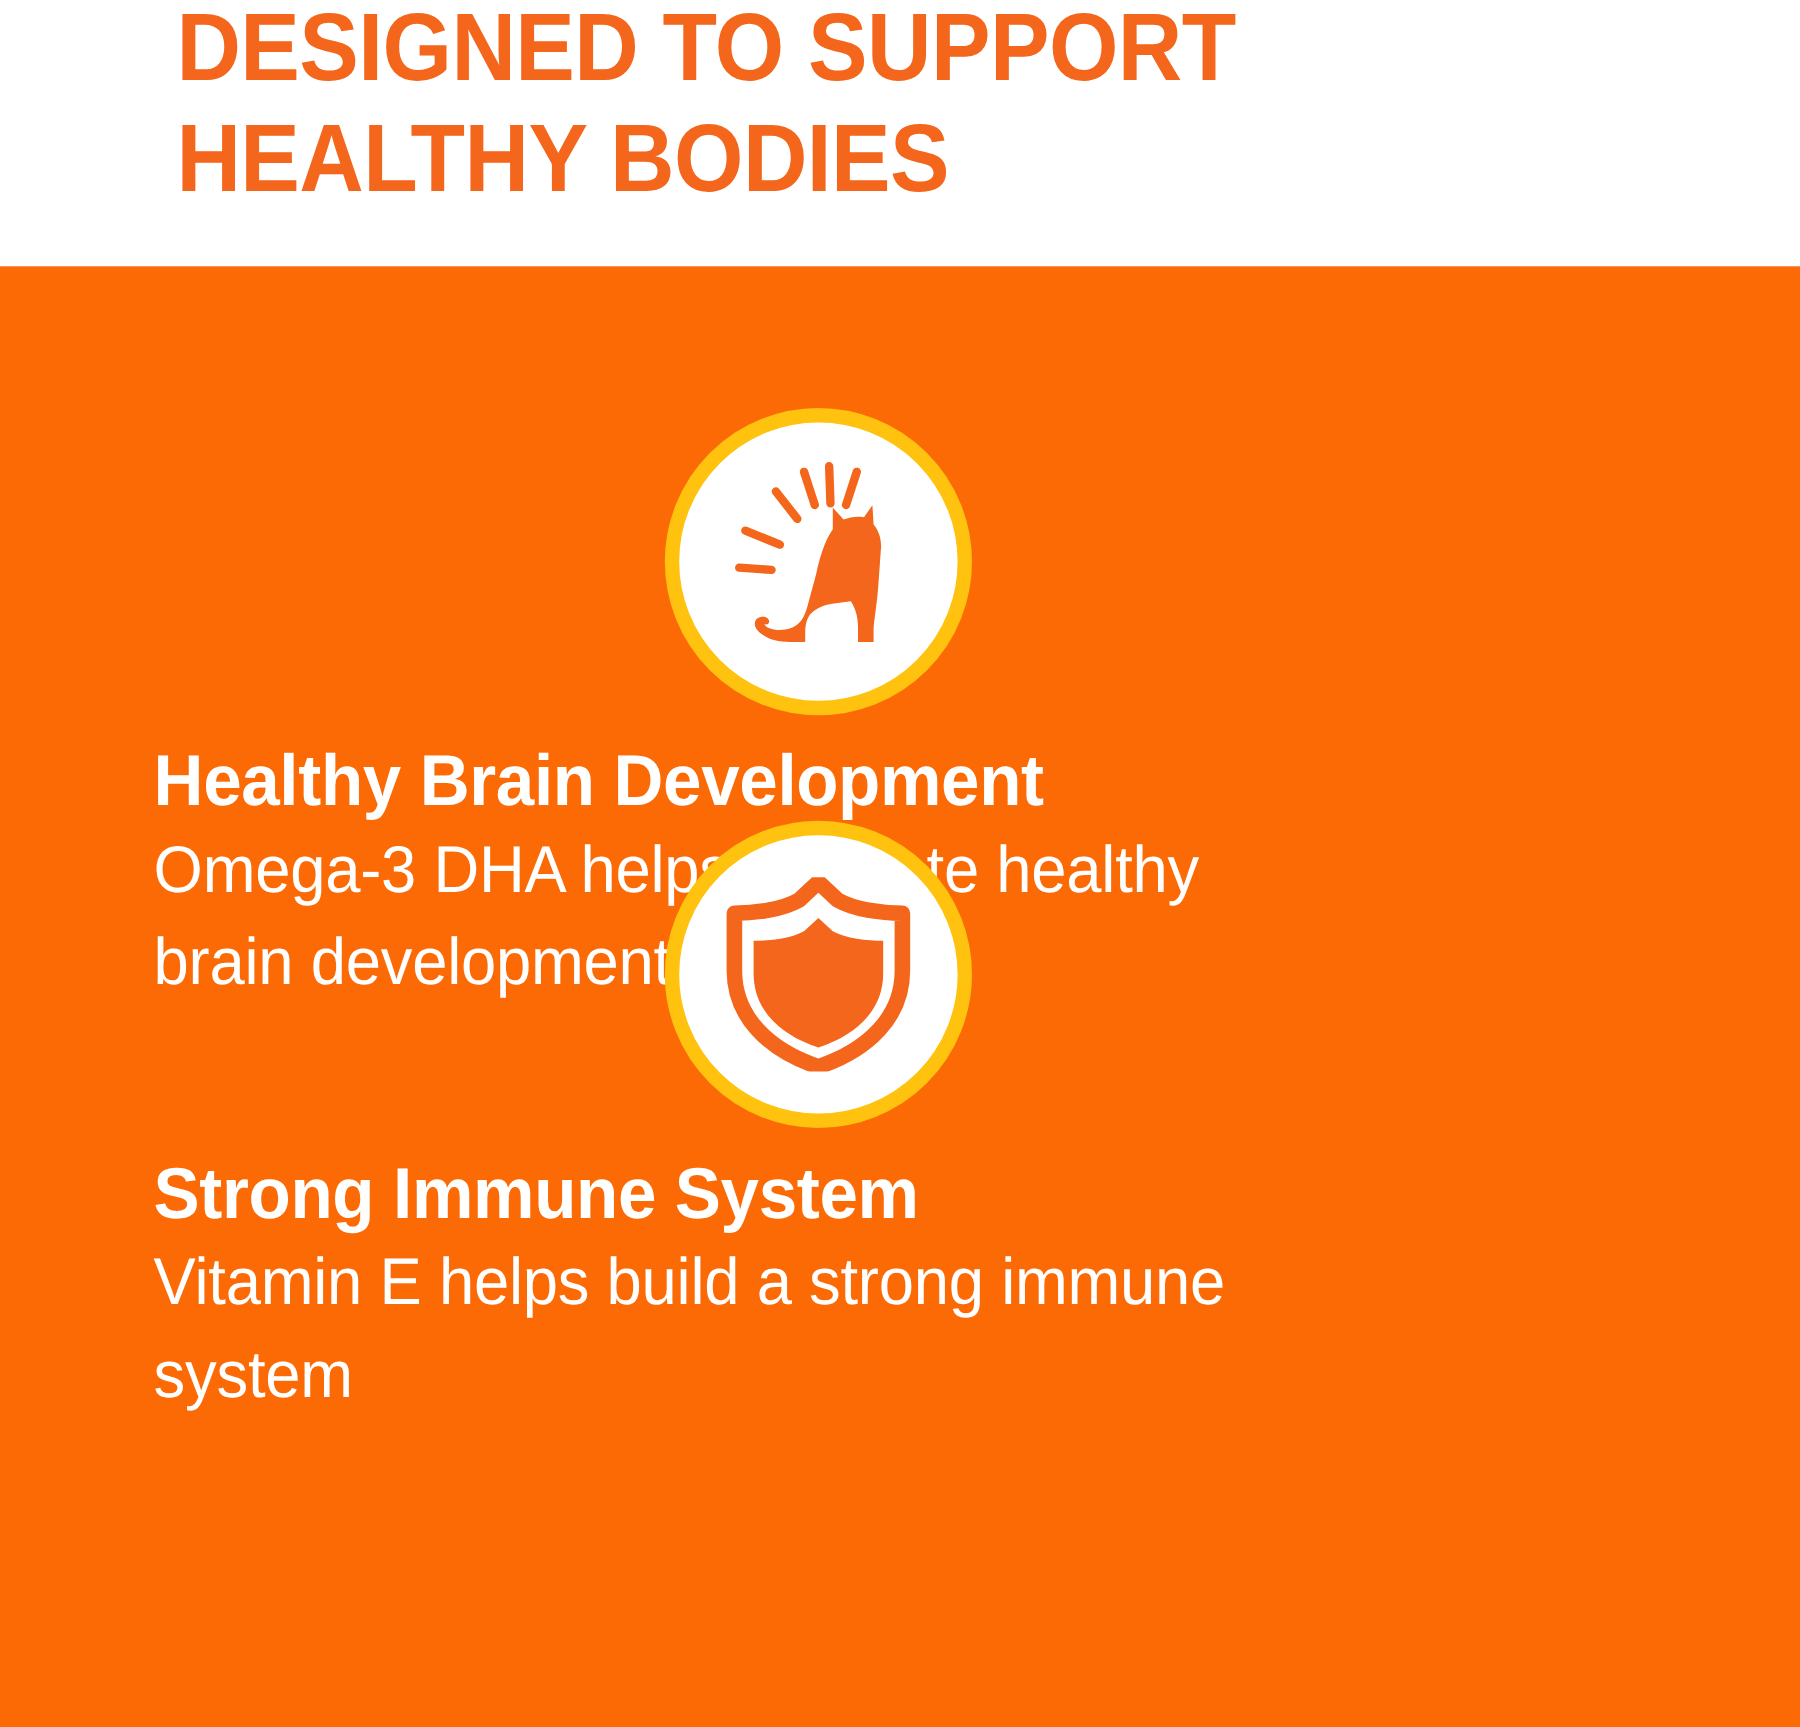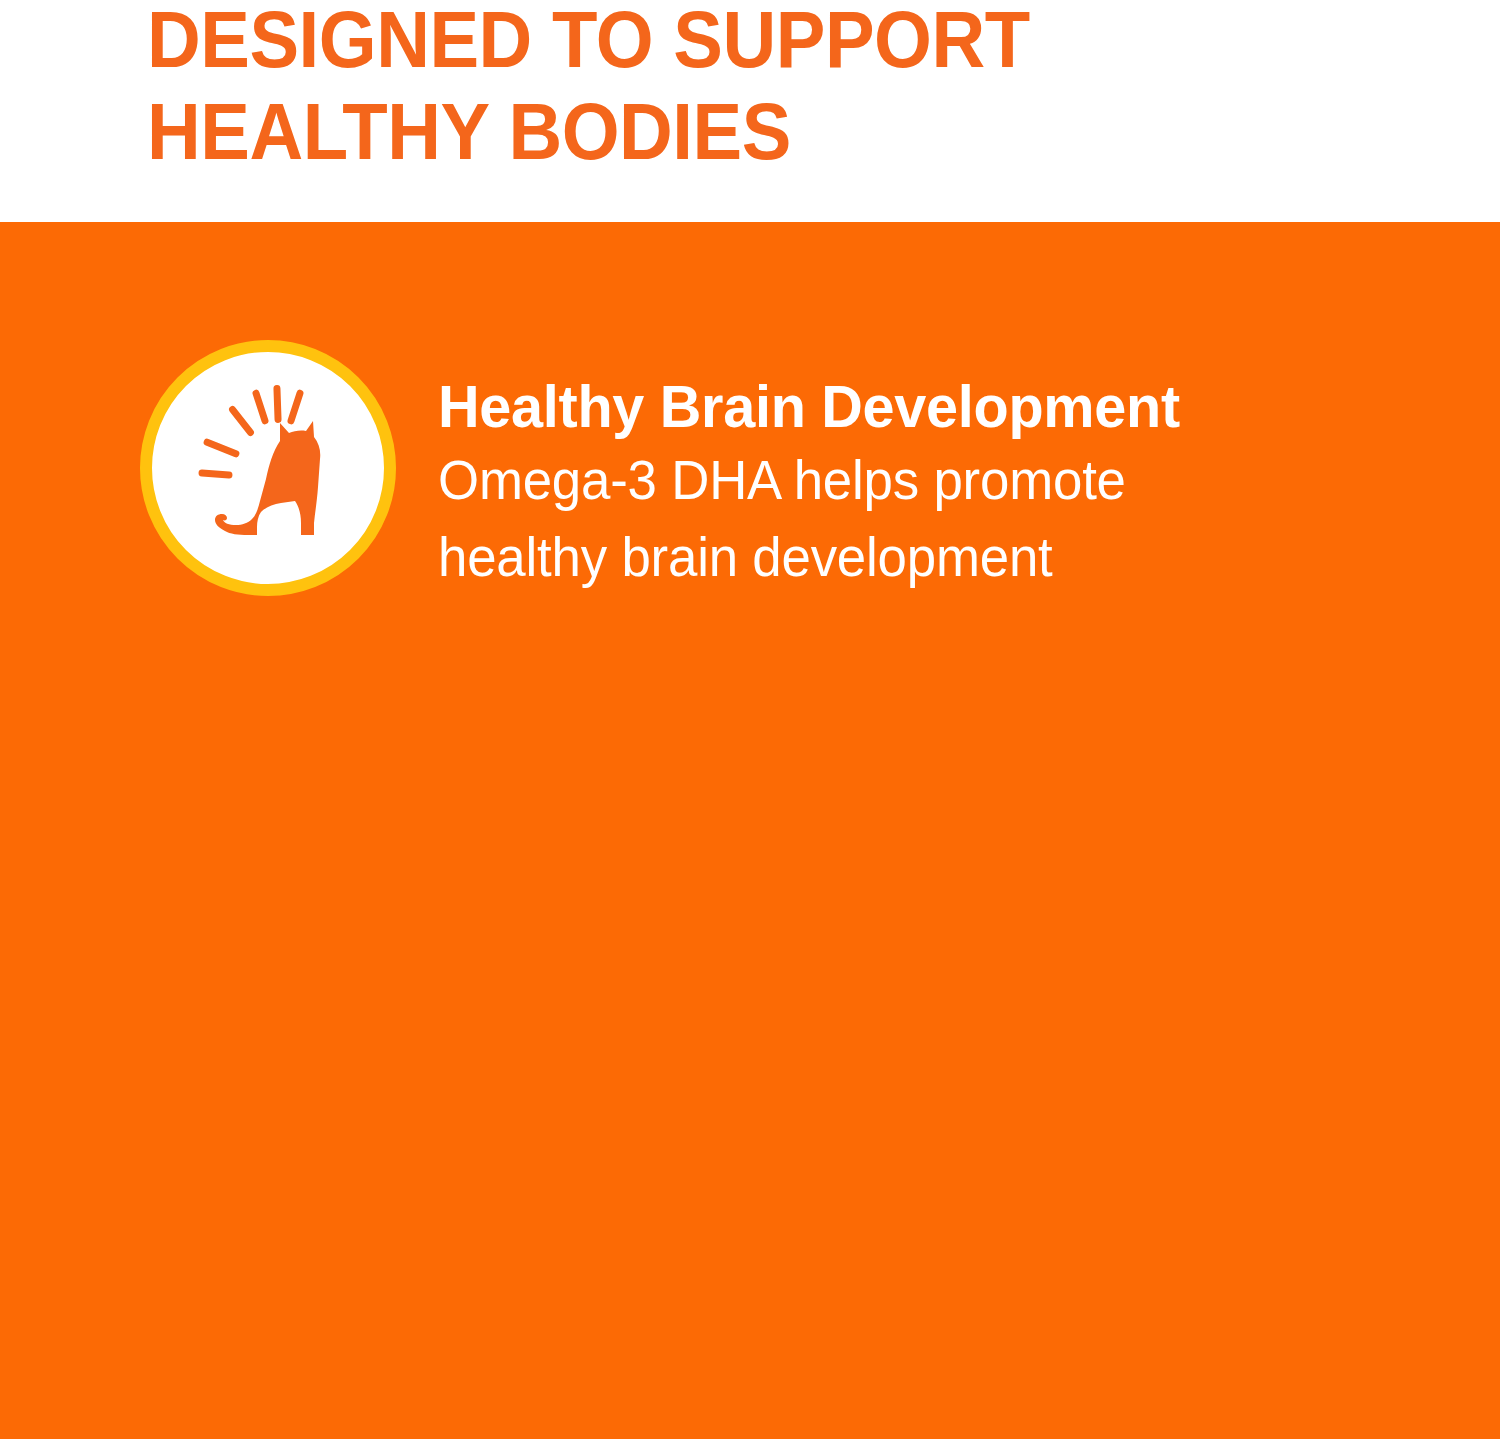--- a/index.html
+++ b/index.html
@@ -53,21 +53,22 @@
     height:1217px;
     background:#FC6A05;
   }
 
   
   .benefit {
     position:absolute;
     left:0;
     width:1224px;
     display:flex;
-    align-items:flex-end;
+    align-items:center;
+    flex-direction:column;
   }
   .benefit-1 { top:118px; }
   .benefit-2 { top:462px; }
   .benefit-3 { top:810px; }
 
   
   .badge {
     position:relative;
     flex:0 0 auto;
     margin-left:140px;
@@ -159,16 +160,40 @@
           </svg>
         </span>
       </div>
 
       <div class="btext">
         <div class="btitle">Healthy Brain Development</div>
         <div class="bbody">Omega-3 DHA helps promote healthy brain development</div>
       </div>
     </div>
 
+    <div class="benefit benefit-2">
+
+      <div class="badge">
+        <span>
+          <svg width="156" height="162" viewBox="0 0 156 162" fill="none">
+
+            <path d="M78 4 L62 19 C48 27 26 30 8 30
+                     L8 78 C8 116 36 144 78 158
+                     C120 144 148 116 148 78
+                     L148 30 C130 30 108 27 94 19 Z" fill="none" stroke="#F4661B" stroke-width="13" stroke-linejoin="round"></path>
+
+            <path d="M78 34 L66 45 C55 51 38 53 24 53
+                     L24 80 C24 110 45 131 78 142
+                     C111 131 132 110 132 80
+                     L132 53 C118 53 101 51 90 45 Z" fill="#F4661B"></path>
+          </svg>
+        </span>
+      </div>
+
+      <div class="btext">
+        <div class="btitle">Strong Immune System</div>
+        <div class="bbody">Vitamin E helps build a strong immune system</div>
+      </div>
+    </div>
 
 
   </div>
 </div>
 
 </body></html>

